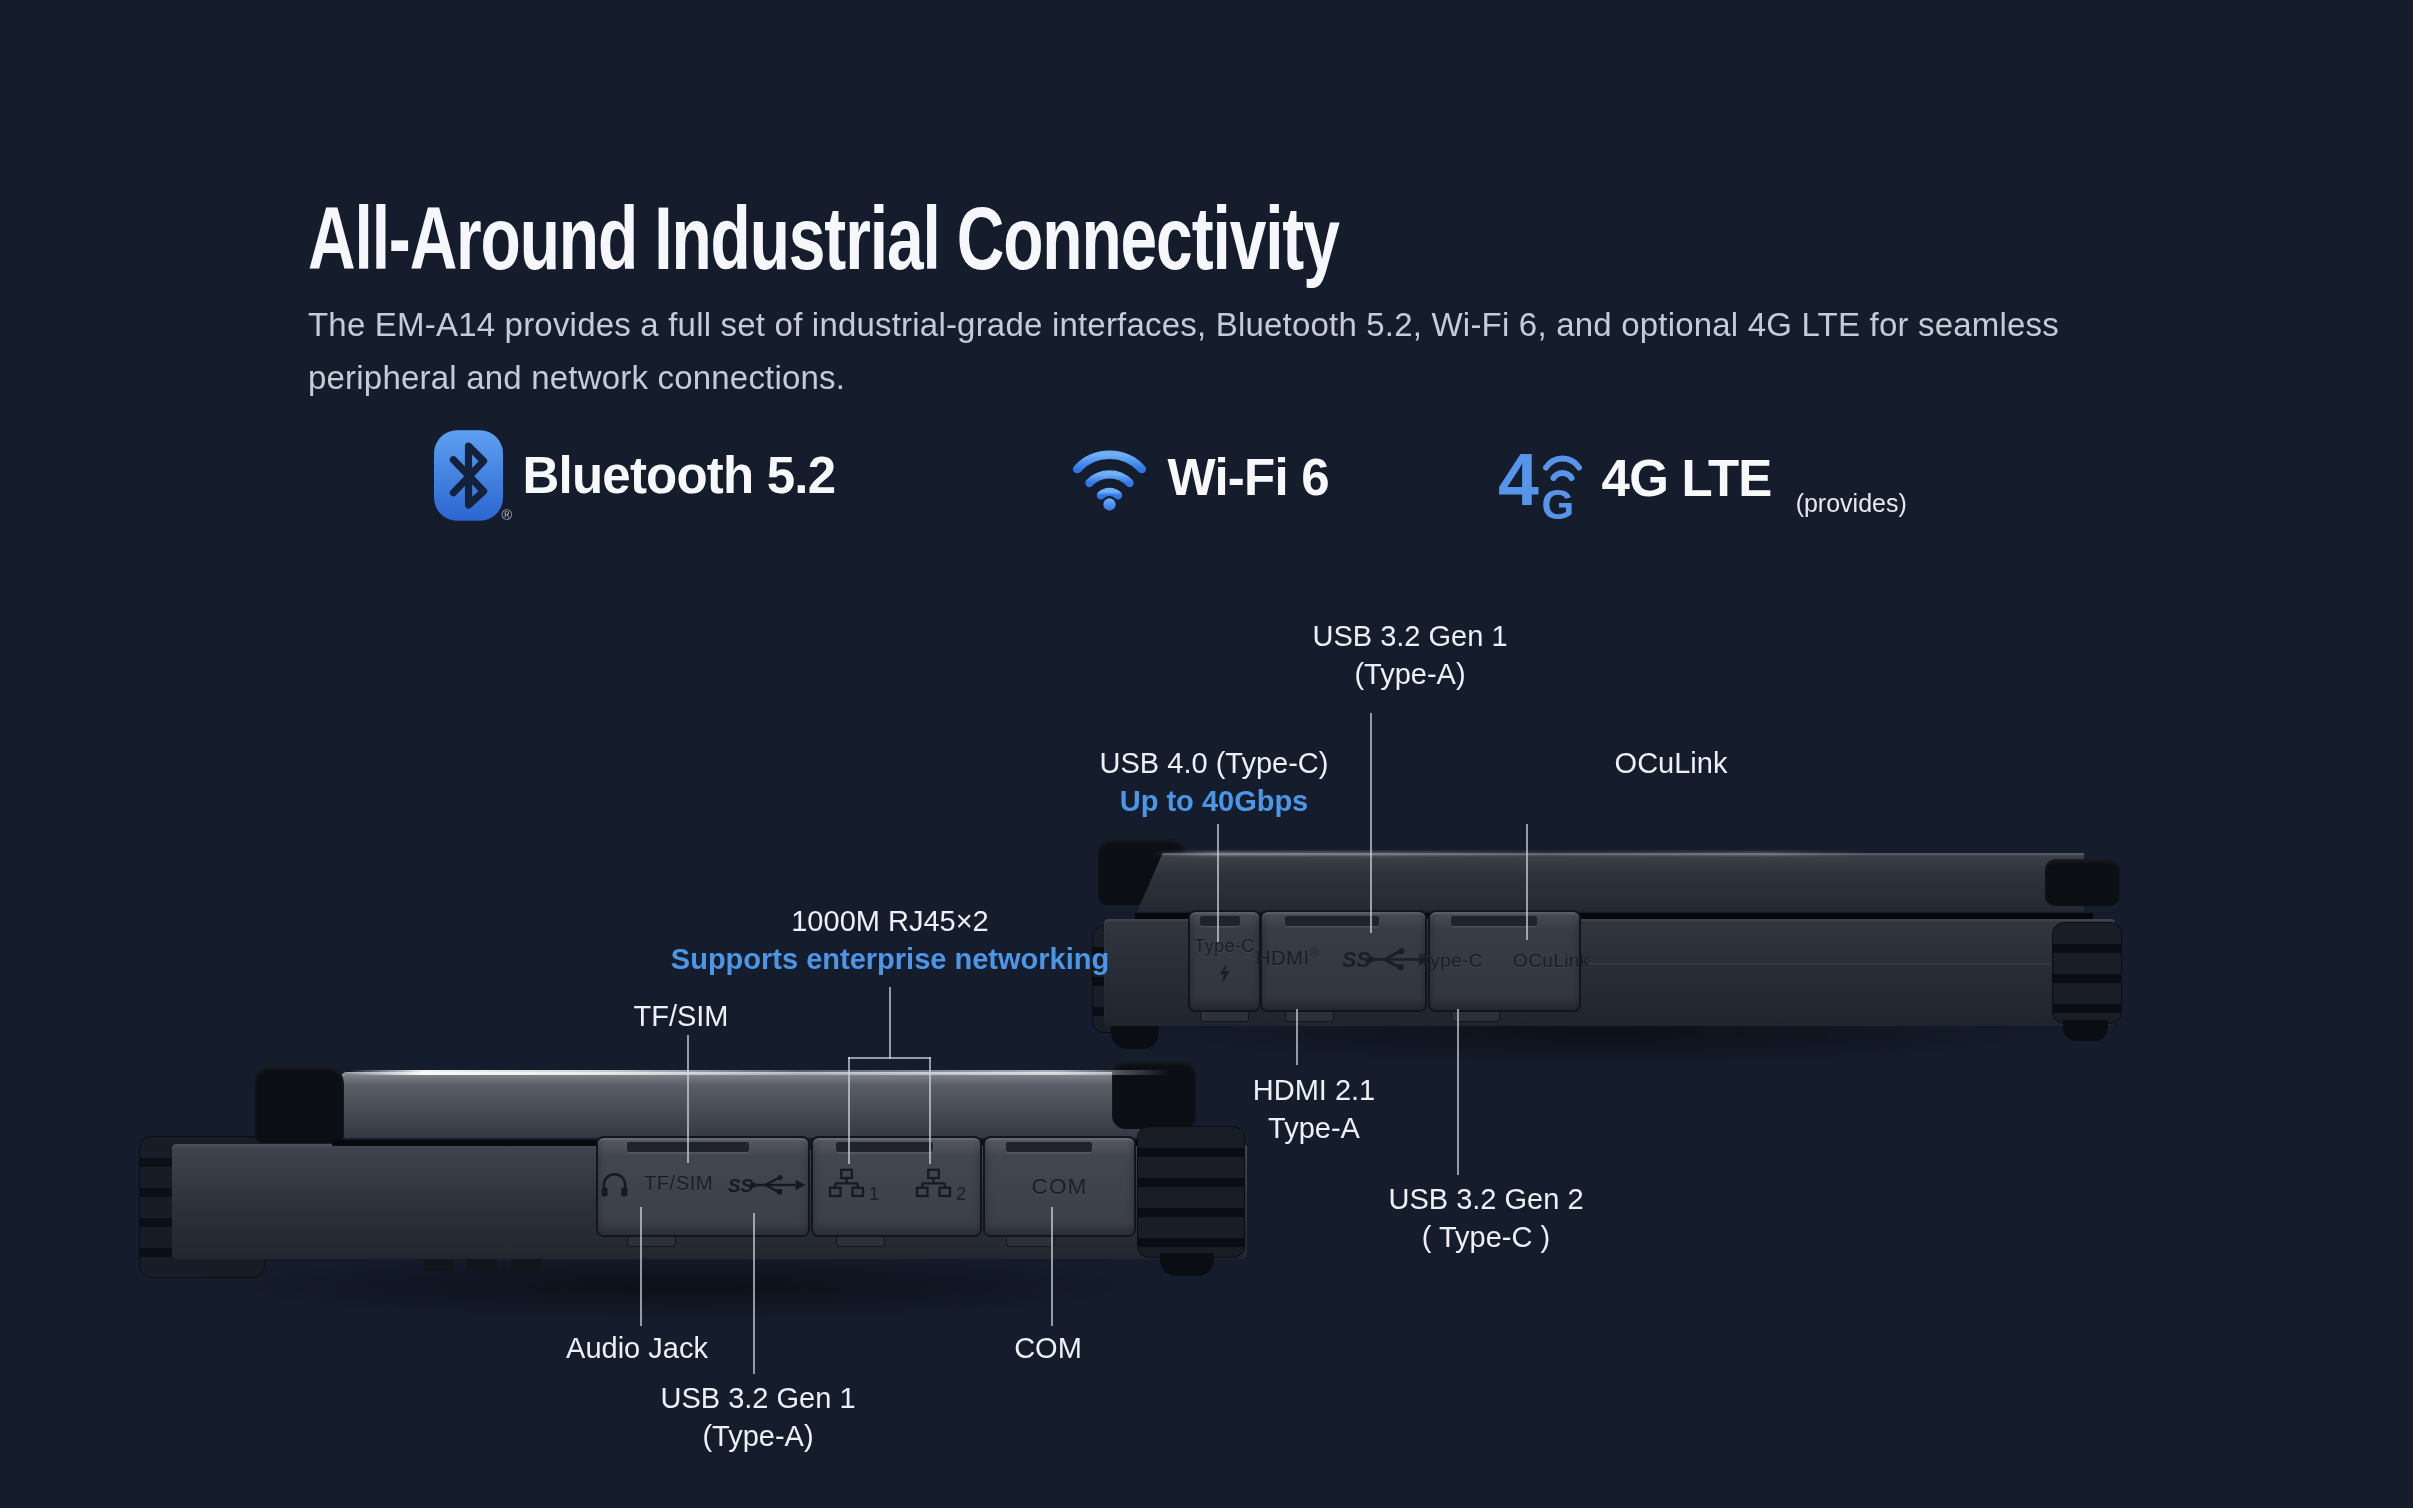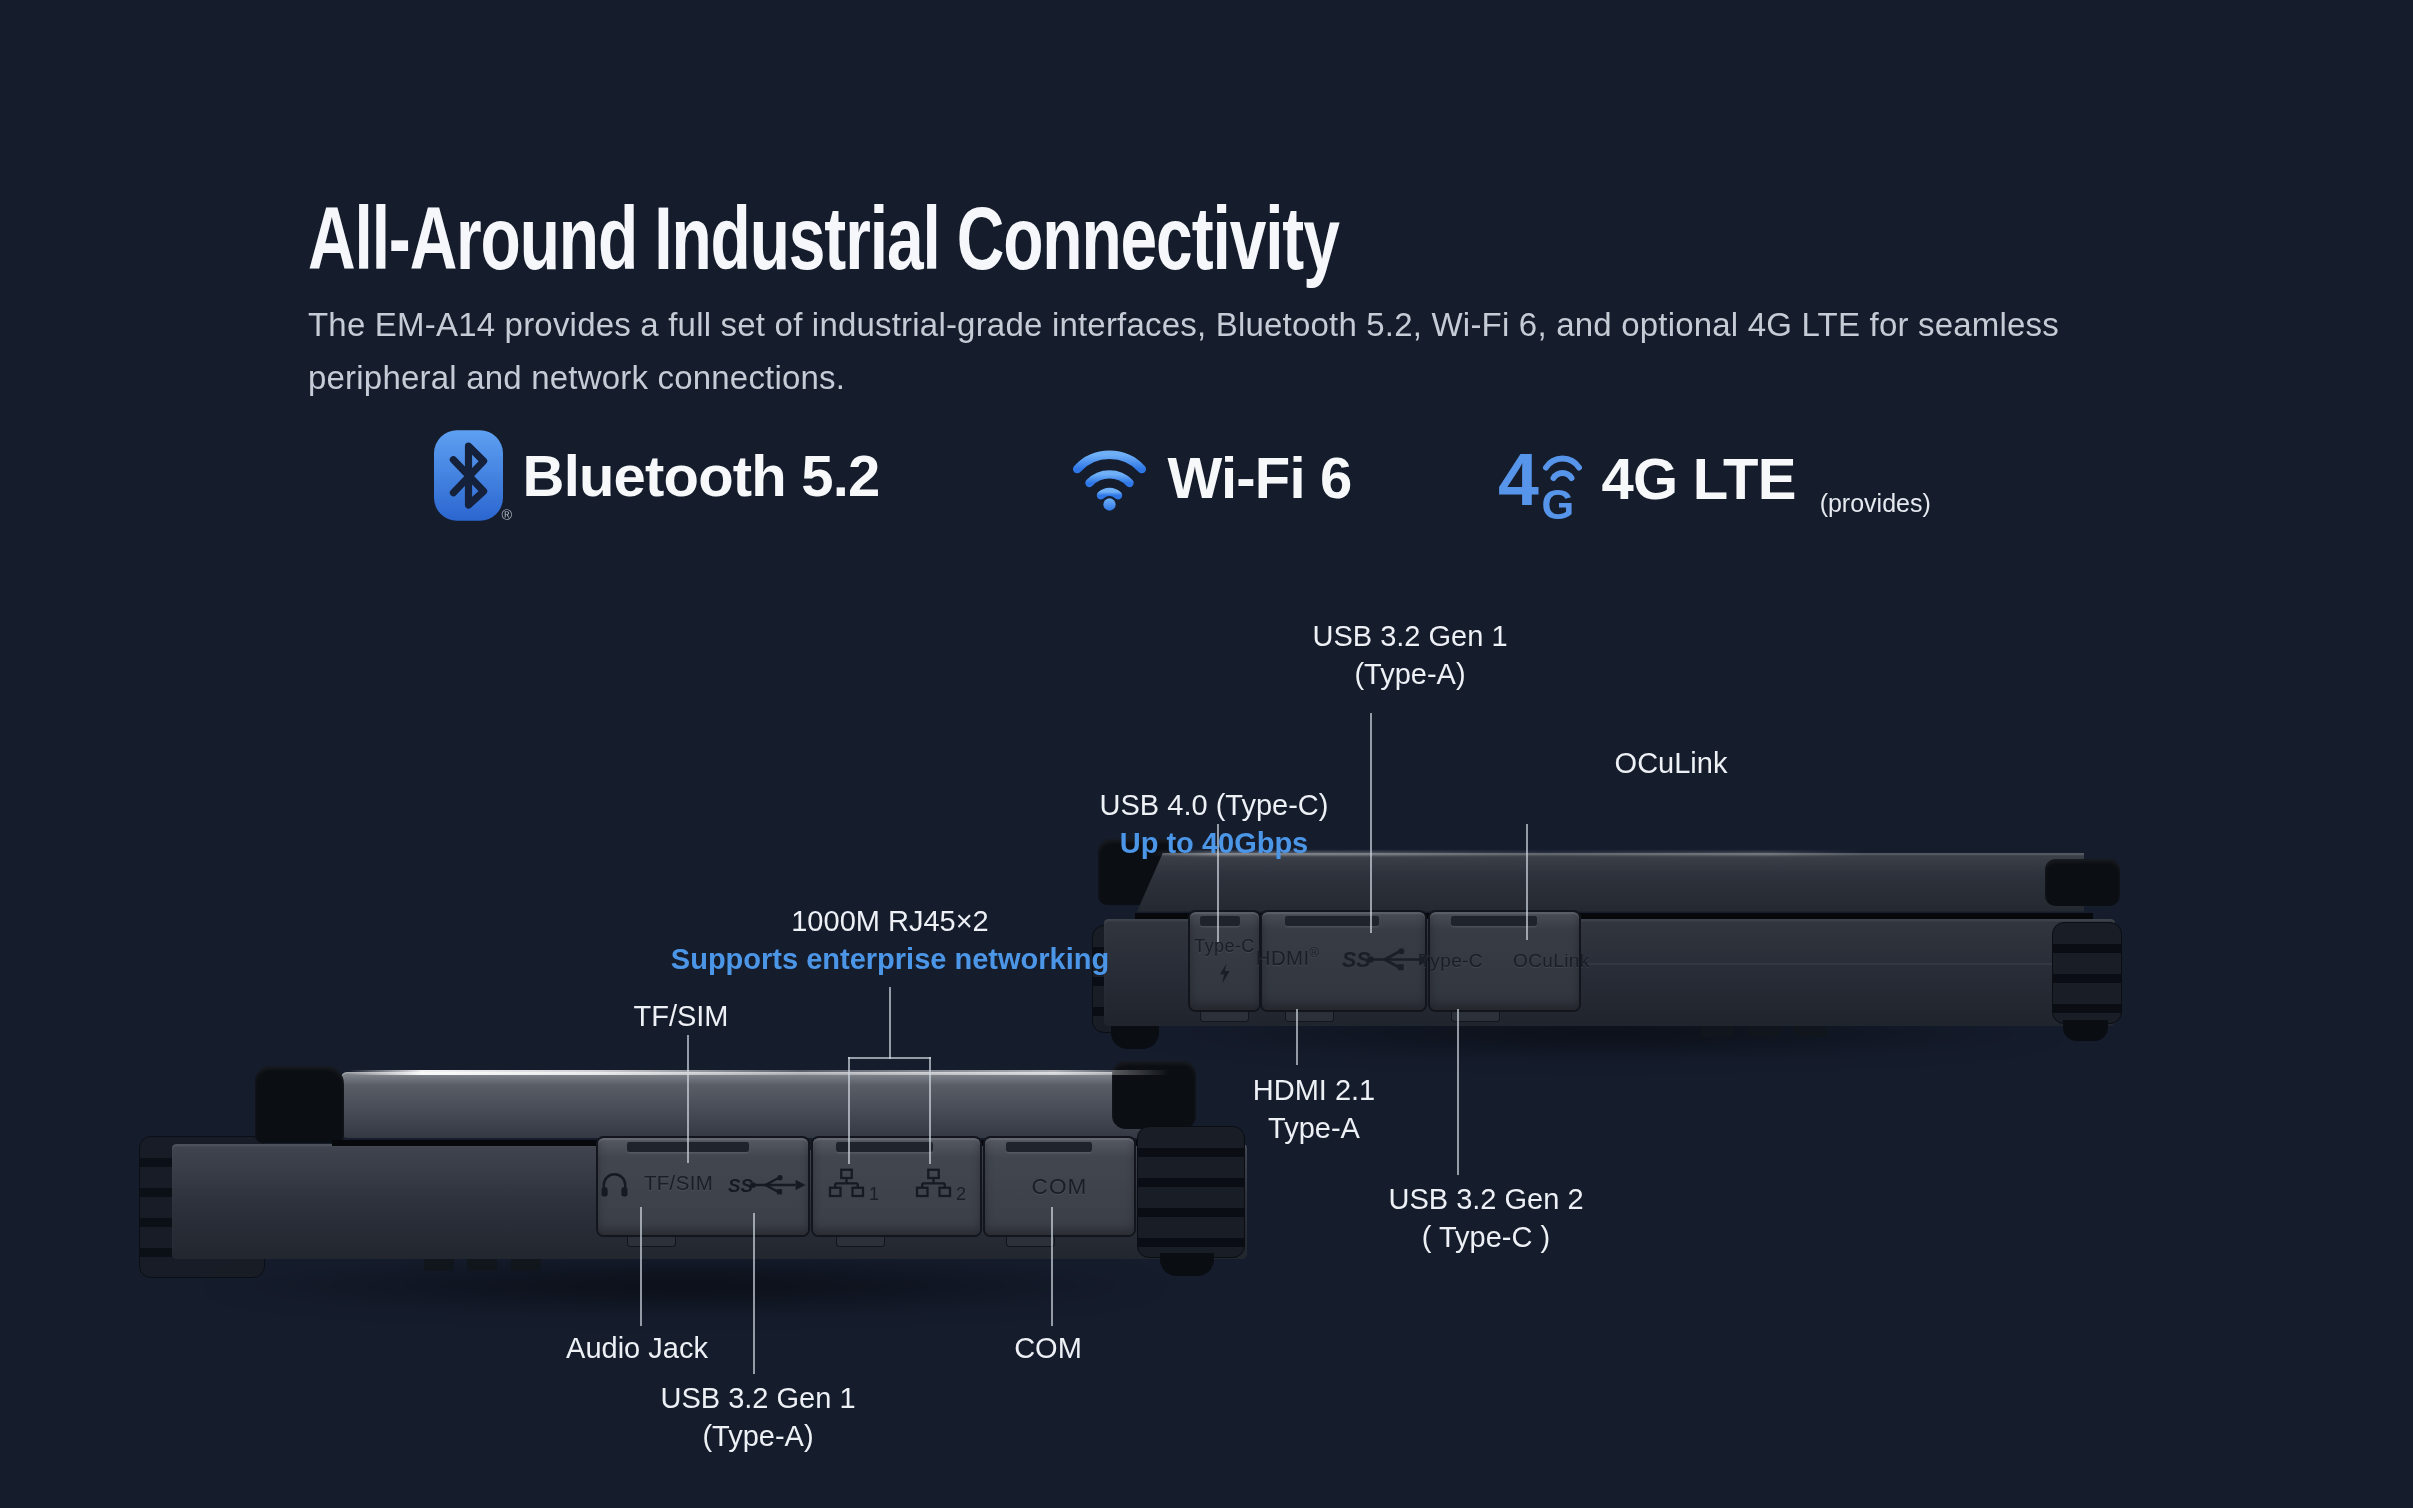--- a/index.html
+++ b/index.html
@@ -17,21 +17,21 @@
     letter-spacing:-1.5px;white-space:nowrap;
     transform:scaleX(.74);transform-origin:left top;
   }
   .desc{
     position:absolute;left:308px;top:265px;width:1810px;
     font-size:33px;line-height:53px;color:#c6ccd6;letter-spacing:0.2px;
   }
 
   
   .feature{position:absolute;display:flex;align-items:center;gap:19.6px;}
-  .flabel{font-size:58px;font-weight:700;color:#f6f8fa;letter-spacing:-0.8px;white-space:nowrap;}
+  .flabel{font-size:51px;font-weight:700;color:#f6f8fa;letter-spacing:-0.8px;white-space:nowrap;}
   .fnote{font-size:25px;color:#e6eaf0;align-self:flex-end;margin:0 0 7.5px 4.5px;white-space:nowrap;}
   .bt-wrap{position:relative;width:69px;height:91px;}
   .bt-reg{position:absolute;right:-9px;bottom:-1.5px;font-size:14.3px;color:#aeb6c2;}
 
   
   .callout{
     position:absolute;transform:translateX(-50%);text-align:center;
     font-size:29px;line-height:38px;color:#edf0f5;white-space:nowrap;z-index:7;
   }
   .callout .hl{color:#4c96e8;font-weight:700;}
@@ -153,21 +153,21 @@
     </svg>
   </span>
   <span class="flabel">4G LTE</span>
   <span class="fnote">(provides)</span>
 </div>
 
 <div class="callout" style="left:1410px;top:617px;">
   <div>USB 3.2 Gen 1</div>
   <div>(Type-A)</div>
 </div>
-<div class="callout" style="left:1214px;top:744px;margin-top:42px;">
+<div class="callout" style="left:1214px;top:744px;">
   <div>USB 4.0 (Type-C)</div>
   <div class="hl">Up to 40Gbps</div>
 </div>
 <div class="callout" style="left:1671px;top:744px;">
   <div>OCuLink</div>
 </div>
 <div class="callout" style="left:890px;top:902px;">
   <div>1000M RJ45×2</div>
   <div class="hl">Supports enterprise networking</div>
 </div>

